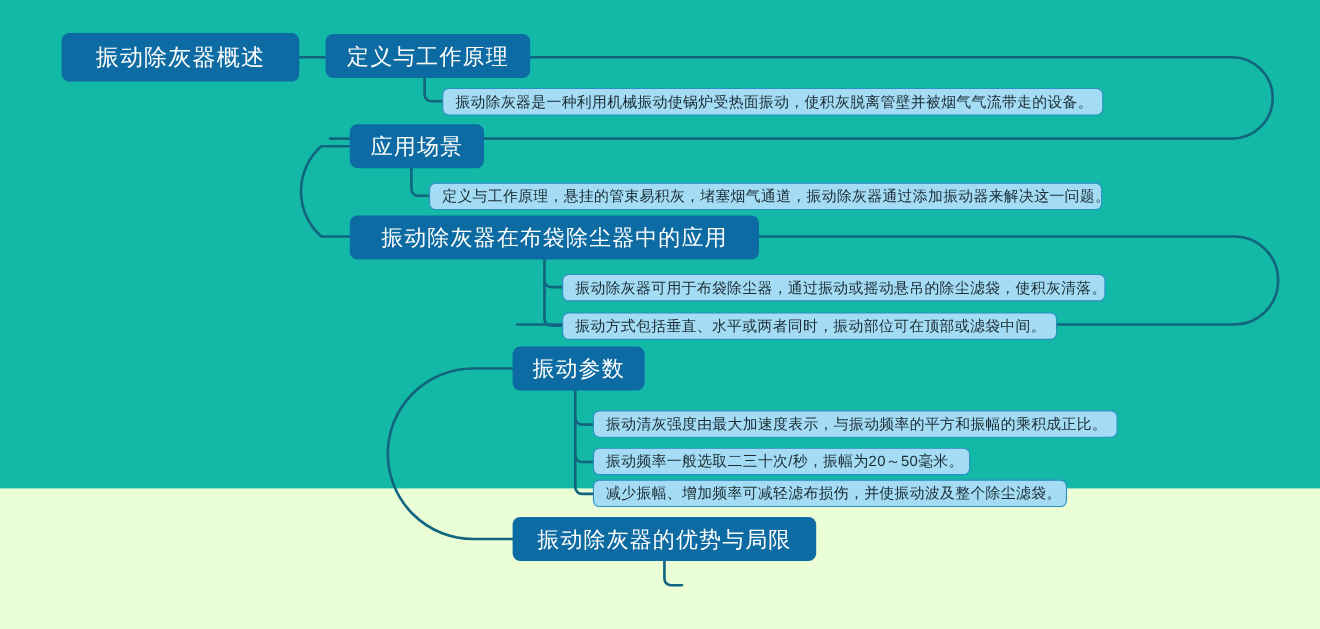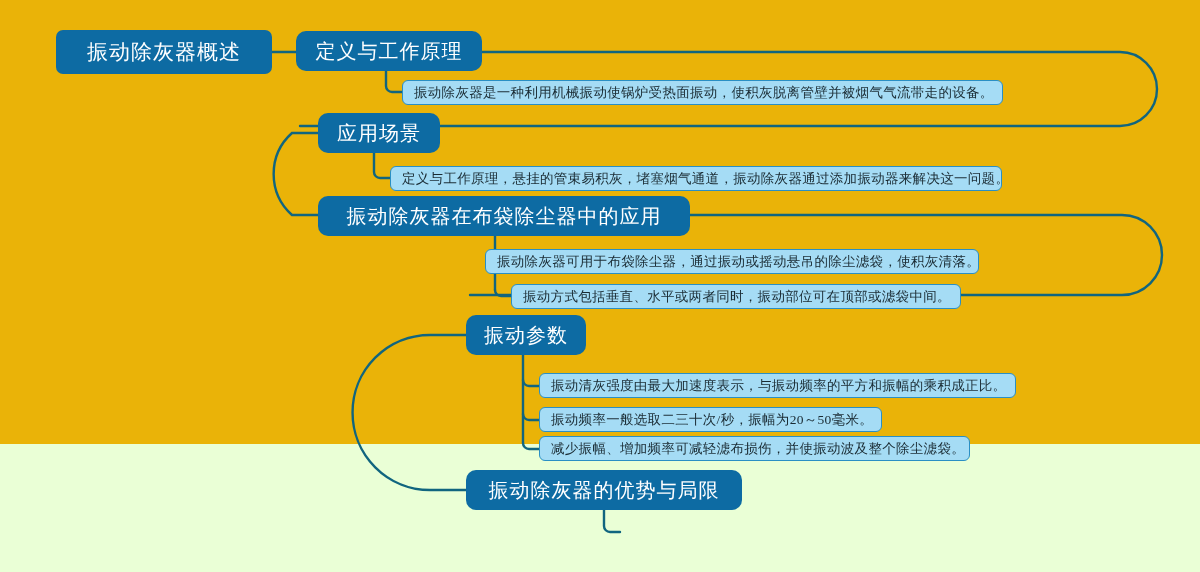--- a/index.html
+++ b/index.html
@@ -10,22 +10,21 @@
     width: 1200px;
     height: 572px;
     background: #eaffd6;
     font-family: "Liberation Sans", "DejaVu Sans", sans-serif;
     overflow: hidden;
   }
   #mindmap-root {
     position: relative;
     width: 1200px;
     height: 444px;
-    background: #eab308;
-    font-family: Liberation Serif, serif;
+    background: #14b8a6;
   }
   #connector-layer {
     position: absolute;
     left: 0;
     top: 0;
     width: 1200px;
     height: 572px;
     pointer-events: none;
   }
   .node {
@@ -38,21 +37,20 @@
     justify-content: center;
     box-sizing: border-box;
     white-space: nowrap;
     letter-spacing: 1px;
   }
   .node-root {
     font-size: 21px;
   }
   .node-branch {
     font-size: 20px;
-    border-radius: 10px;
   }
   .leaf {
     position: absolute;
     background: #a5dcf5;
     border: 1.5px solid #2a8fc4;
     border-radius: 6px;
     color: #1a2b33;
     font-size: 13.5px;
     display: flex;
     align-items: center;
@@ -111,21 +109,21 @@
   <div class="node node-branch" style="left:318px; top:113px; width:122px; height:40px;">
     <span>应用场景</span>
   </div>
   <div class="leaf" style="left:390px; top:166px; width:612px; height:25px;">
     <span>定义与工作原理，悬挂的管束易积灰，堵塞烟气通道，振动除灰器通过添加振动器来解决这一问题。</span>
   </div>
 
   <div class="node node-branch" style="left:318px; top:196px; width:372px; height:40px;">
     <span>振动除灰器在布袋除尘器中的应用</span>
   </div>
-  <div class="leaf" style="left:485px; top:249px; width:494px; height:25px;">
+  <div class="leaf" style="left:511px; top:249px; width:494px; height:25px;">
     <span>振动除灰器可用于布袋除尘器，通过振动或摇动悬吊的除尘滤袋，使积灰清落。</span>
   </div>
   <div class="leaf" style="left:511px; top:284px; width:450px; height:25px;">
     <span>振动方式包括垂直、水平或两者同时，振动部位可在顶部或滤袋中间。</span>
   </div>
 
   <div class="node node-branch" style="left:466px; top:315px; width:120px; height:40px;">
     <span>振动参数</span>
   </div>
   <div class="leaf" style="left:539px; top:373px; width:477px; height:25px;">

